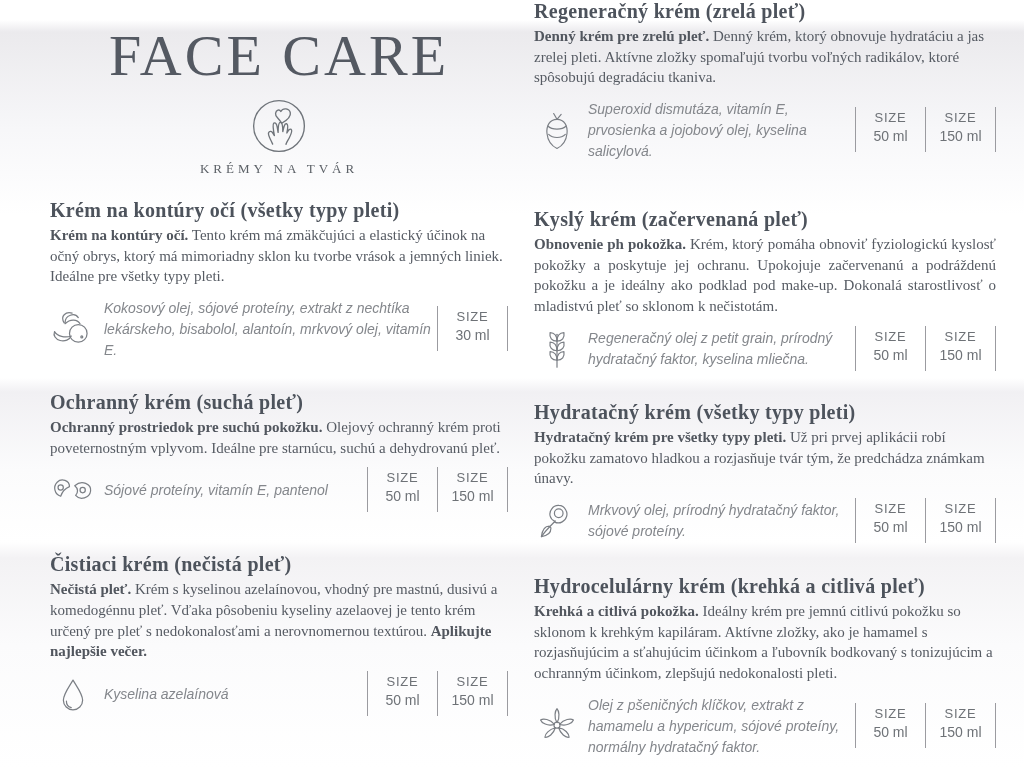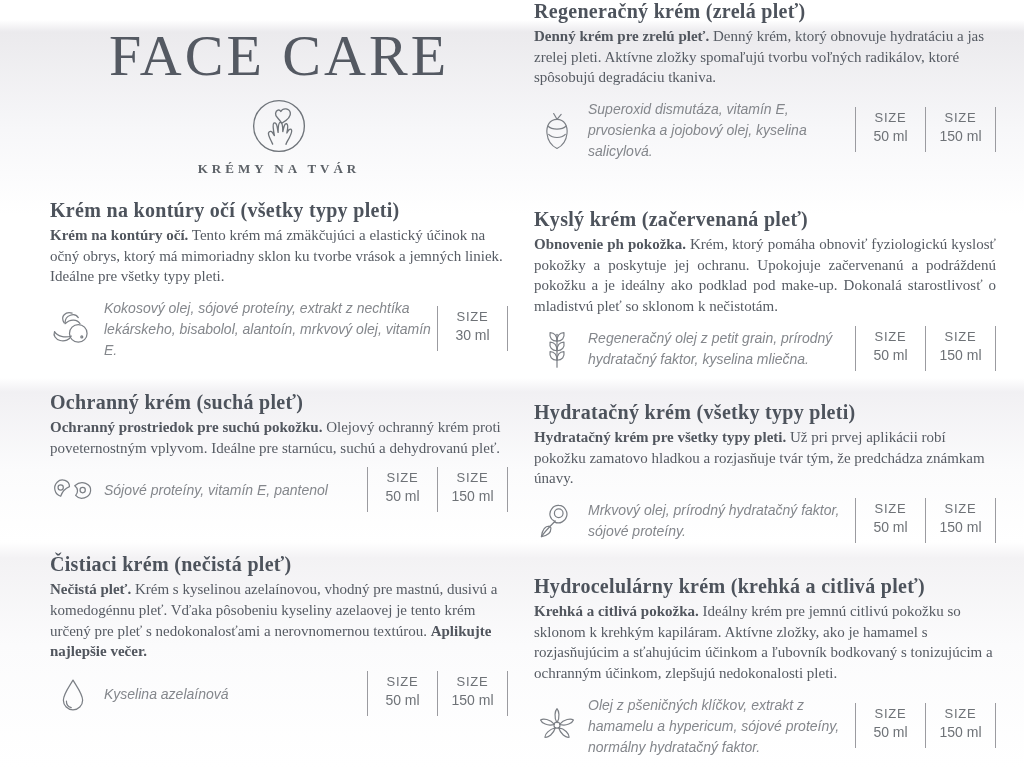--- a/index.html
+++ b/index.html
@@ -26,21 +26,21 @@
   
   .brand { text-align:center; padding-top:26px; }
   .brand-title {
     font-size:58px; font-weight:400; color:#545962;
     letter-spacing:3px; line-height:1.05;
   }
   .brand-logo { margin:10px auto 6px; width:58px; height:58px; }
   .brand-logo svg { width:58px; height:58px; stroke:#6f747a; fill:none;
     stroke-width:1.5; stroke-linecap:round; stroke-linejoin:round; }
   .brand-subtitle {
-    font-size:13px; color:#5c6167; letter-spacing:4px; font-weight:700;
+    font-size:13px; color:#5c6167; letter-spacing:4px; font-weight:400;
   }
 
   
   .product { margin-top:22px; }
   .col-right .product:first-child { margin-top:0; }
   .product h2 {
     font-size:20px; font-weight:700; color:#4d535c;
     letter-spacing:0.3px; margin-bottom:3px;
   }
   .desc { font-size:15px; line-height:1.38; color:#565b63; }

